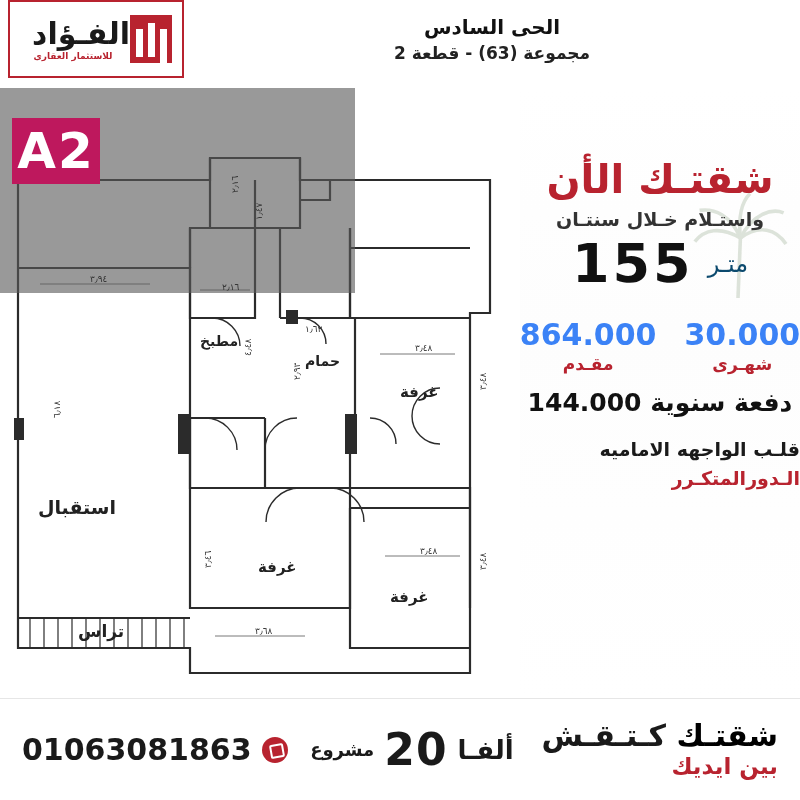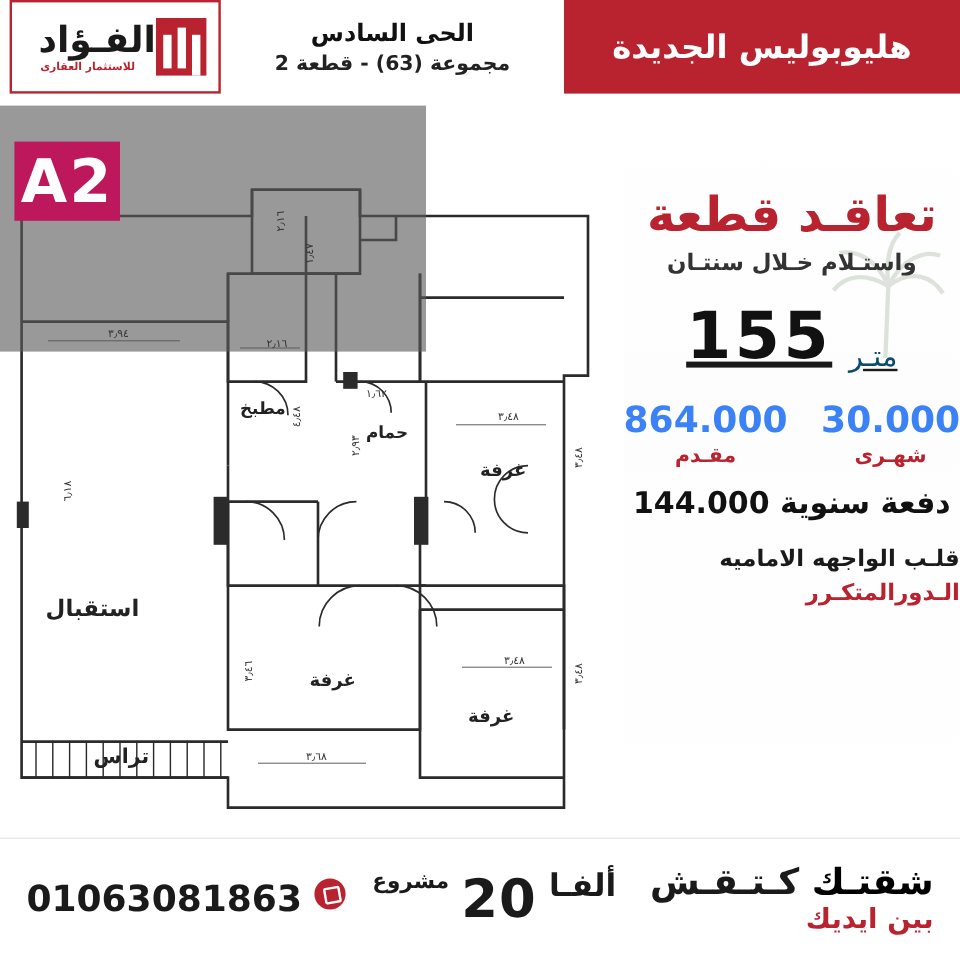--- a/index.html
+++ b/index.html
@@ -138,25 +138,24 @@
   }
   .cta-sub {
     font-size: 19px; color: #333; margin-top: 6px; font-weight: bold;
     letter-spacing: 1px;
   }
   .area-label {
     margin-top: 62px;
     font-size: 26px; font-weight: bold; color: #b8232f;
   }
   .area-row {
-    margin-top: 18px;
+    margin-top: 2px;
     display: flex; flex-direction: row-reverse;
-    align-items: flex-end; justify-content: center;
+    align-items: center; justify-content: center;
     gap: 14px;
-    text-decoration: underline;
   }
   .area-num { font-size: 54px; font-weight: bold; color: #111; letter-spacing: 3px; }
   .area-unit { font-size: 24px; color: #0c4a6e; letter-spacing: 2px; }
 
   .price-row {
     margin-top: 22px;
     display: flex; flex-direction: row-reverse;
     justify-content: center; align-items: stretch;
   }
   .price-cell { padding: 0 14px; }
@@ -190,29 +189,29 @@
   }
   .footer-brand {
     direction: rtl; text-align: right;
     padding-right: 22px; line-height: 1.0;
   }
   .fb-1 { font-size: 30px; font-weight: bold; color: #1a1a1a; letter-spacing: 1px;}
   .fb-1 .red { color: #000000; }
   .fb-2 { font-size: 23px; font-weight: bold; color: #b8232f; margin-top: 4px;}
   .footer-project {
     direction: rtl;
-    display: flex; flex-direction: row-reverse; 
+    display: flex; flex-direction: row-reverse; align-items: center;
     gap: 10px; margin-right: 28px;
   }
   .fp-word { font-size: 18px; font-weight: bold; color: #1a1a1a; }
   .fp-num { font-size: 44px; font-weight: bold; color: #1a1a1a; letter-spacing: 1px;}
   .fp-alf { font-size: 26px; font-weight: bold; color: #1a1a1a; }
   .footer-phone {
     margin-left: 22px;
-    display: flex; flex-direction: row; gap: 10px;
+    display: flex; flex-direction: row; align-items: center; gap: 10px;
     margin-right: auto;
   }
   .phone-num { font-size: 30px; font-weight: bold; color: #1a1a1a; letter-spacing: 0px;}
   .wa-icon {
     width: 26px; height: 26px; border-radius: 50%;
     background: #b8232f; position: relative;
   }
   .wa-icon::after {
     content: "";
     position: absolute; left: 8px; top: 7px;
@@ -236,21 +235,20 @@
     white-space: nowrap;
   }
   .dim.vert { transform-origin: 0 0; transform: rotate(-90deg); }
 </style>
 </head>
 <body>
 
 <div id="page">
 
   <div class="header">
-    <div class="header-red">هليوبوليس الجديدة</div>
     <div class="header-mid">
       <div class="line1">الحى السادس</div>
       <div class="line2">مجموعة (63) - قطعة 2</div>
     </div>
     <div class="logo-box">
       <div class="logo-text">
         <div class="ar">الفـؤاد</div>
         <div class="sub">للاستثمار العقارى</div>
       </div>
       <div class="logo-mark"></div>
@@ -371,21 +369,21 @@
         <path d="M50,95 L52,45"></path>
         <path d="M52,45 C35,35 22,38 14,48"></path>
         <path d="M52,45 C68,33 82,38 90,50"></path>
         <path d="M52,45 C44,26 30,20 18,22"></path>
         <path d="M52,45 C62,25 78,20 88,24"></path>
         <path d="M52,45 C50,26 54,14 60,8"></path>
       </g>
     </svg>
 
     <div class="rp-inner">
-      <div class="cta-main">تعاقـد قطعة</div>
+      <div class="cta-main">شقتـك الأن</div>
       <div class="cta-sub">واستـلام خـلال سنتـان</div>
 
       <div class="area-row">
         <span class="area-num">155</span>
         <span class="area-unit">متـر</span>
       </div>
 
       <div class="price-row">
         <div class="price-cell">
           <div class="val">864.000</div>

